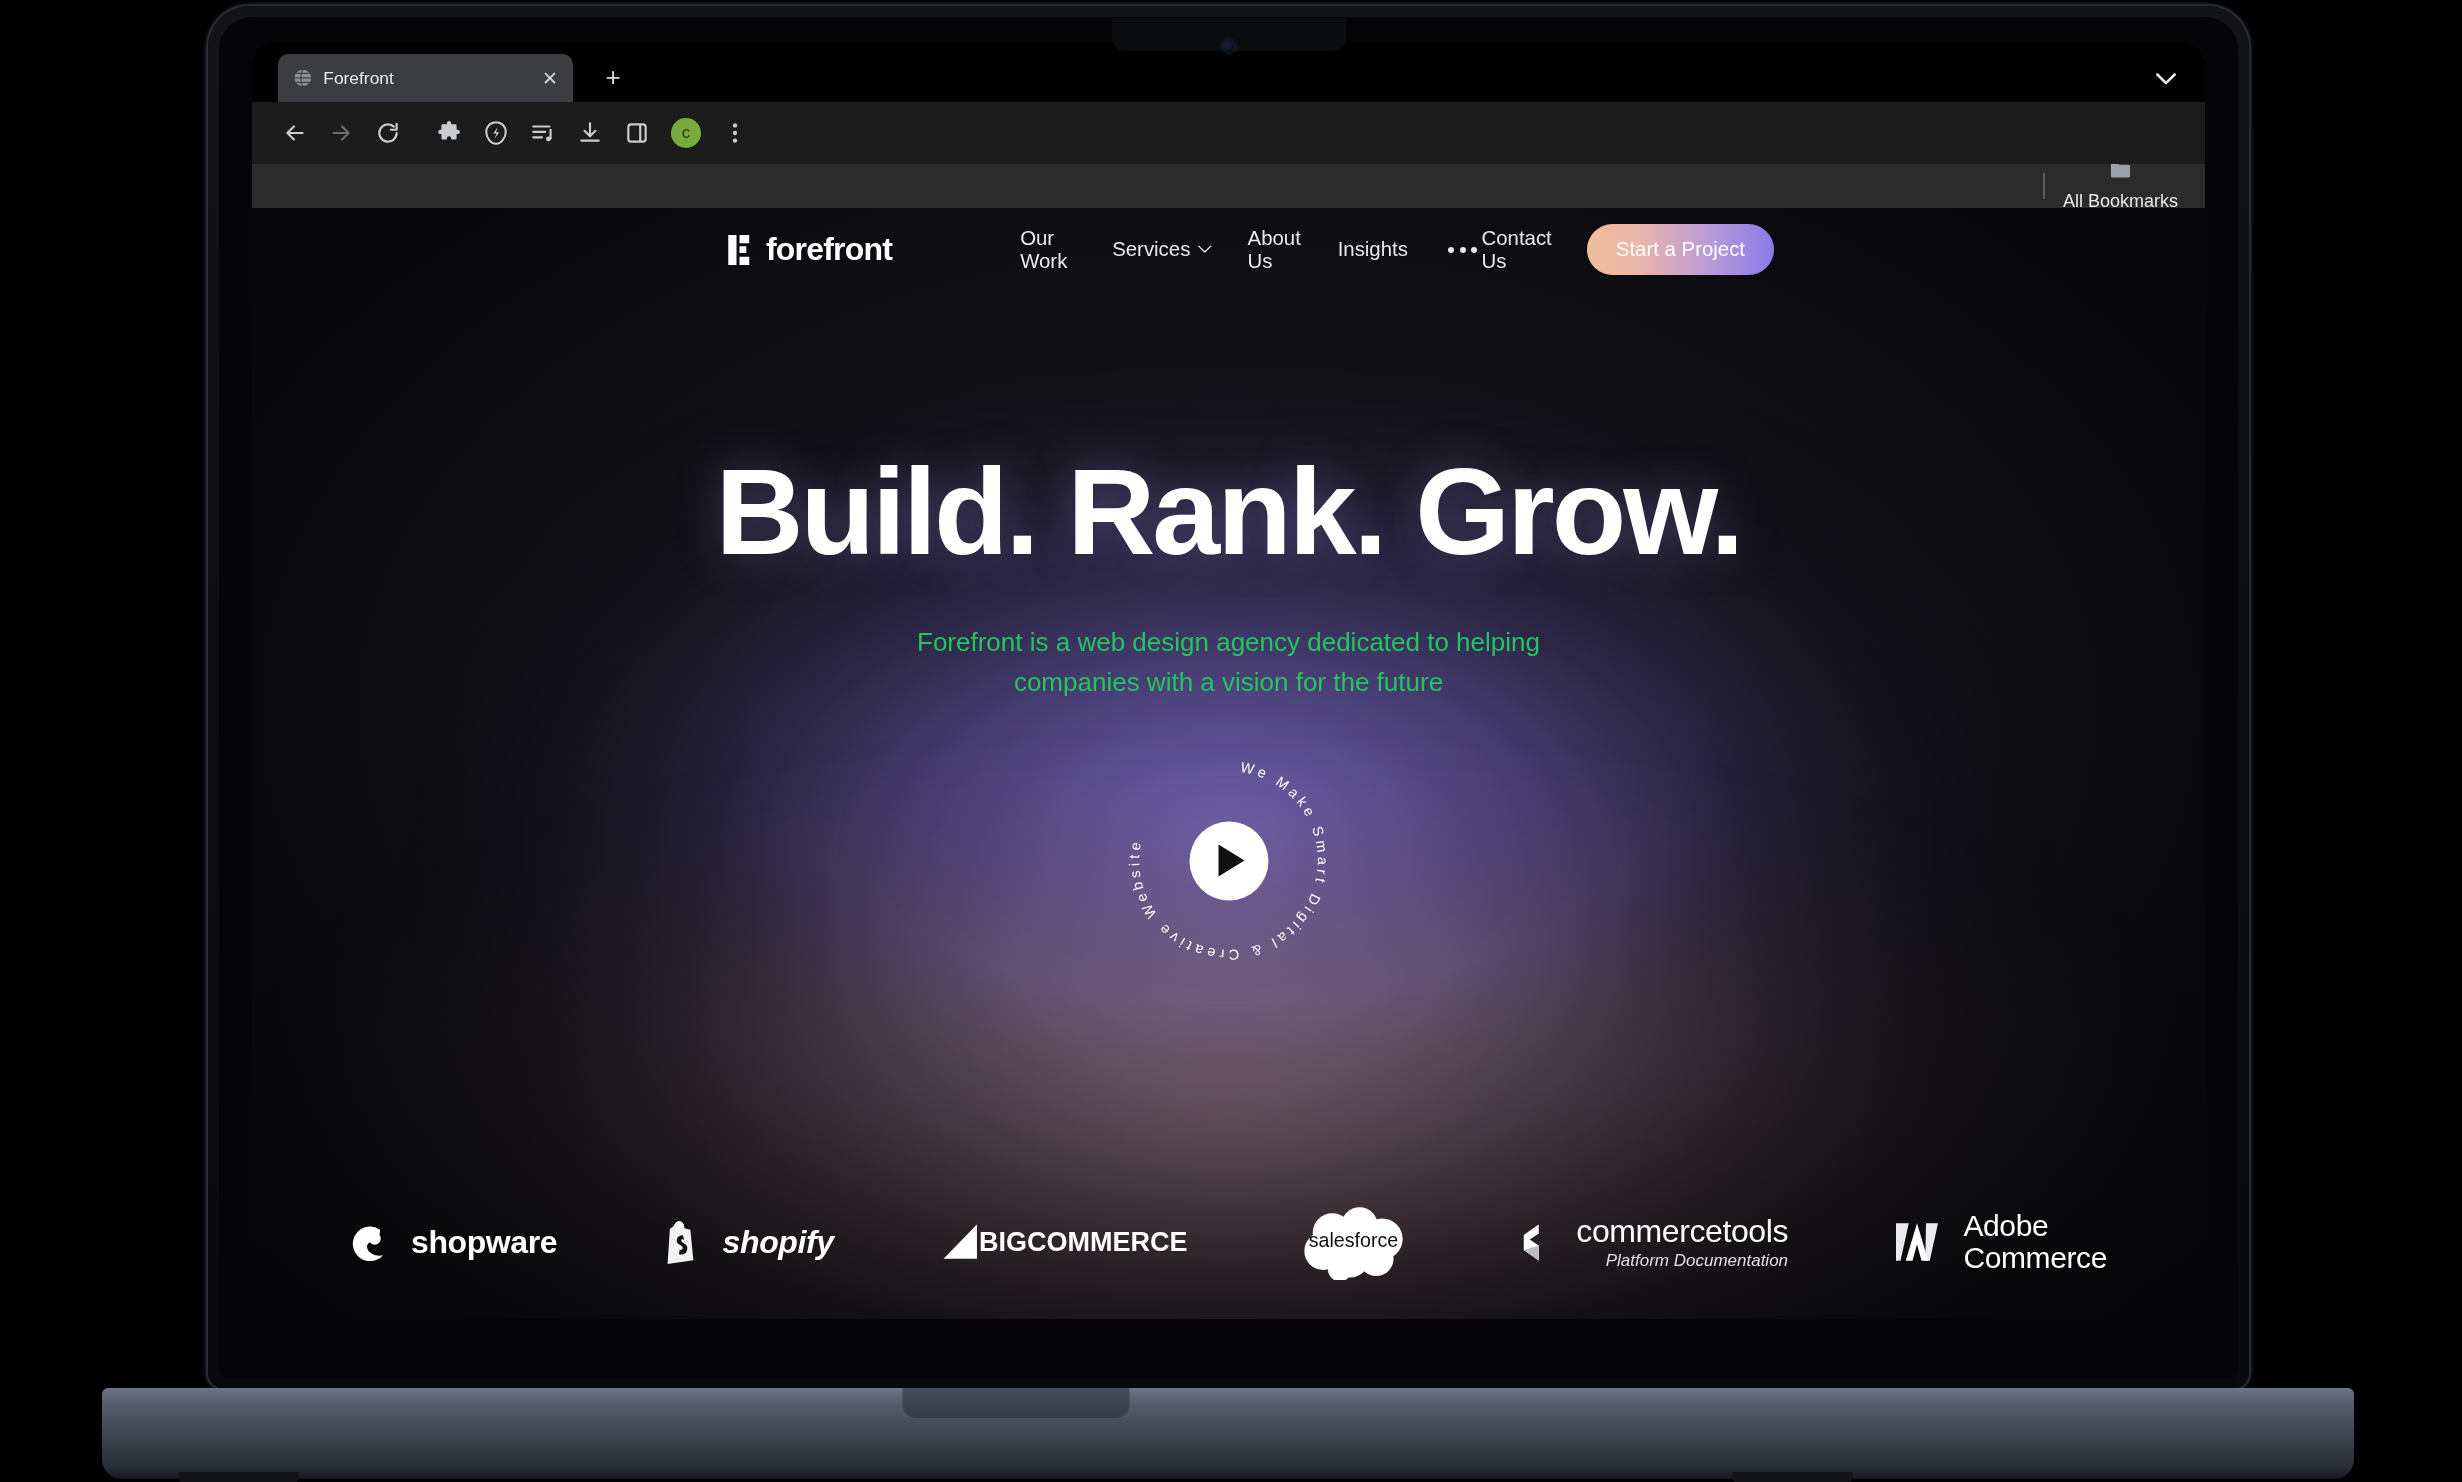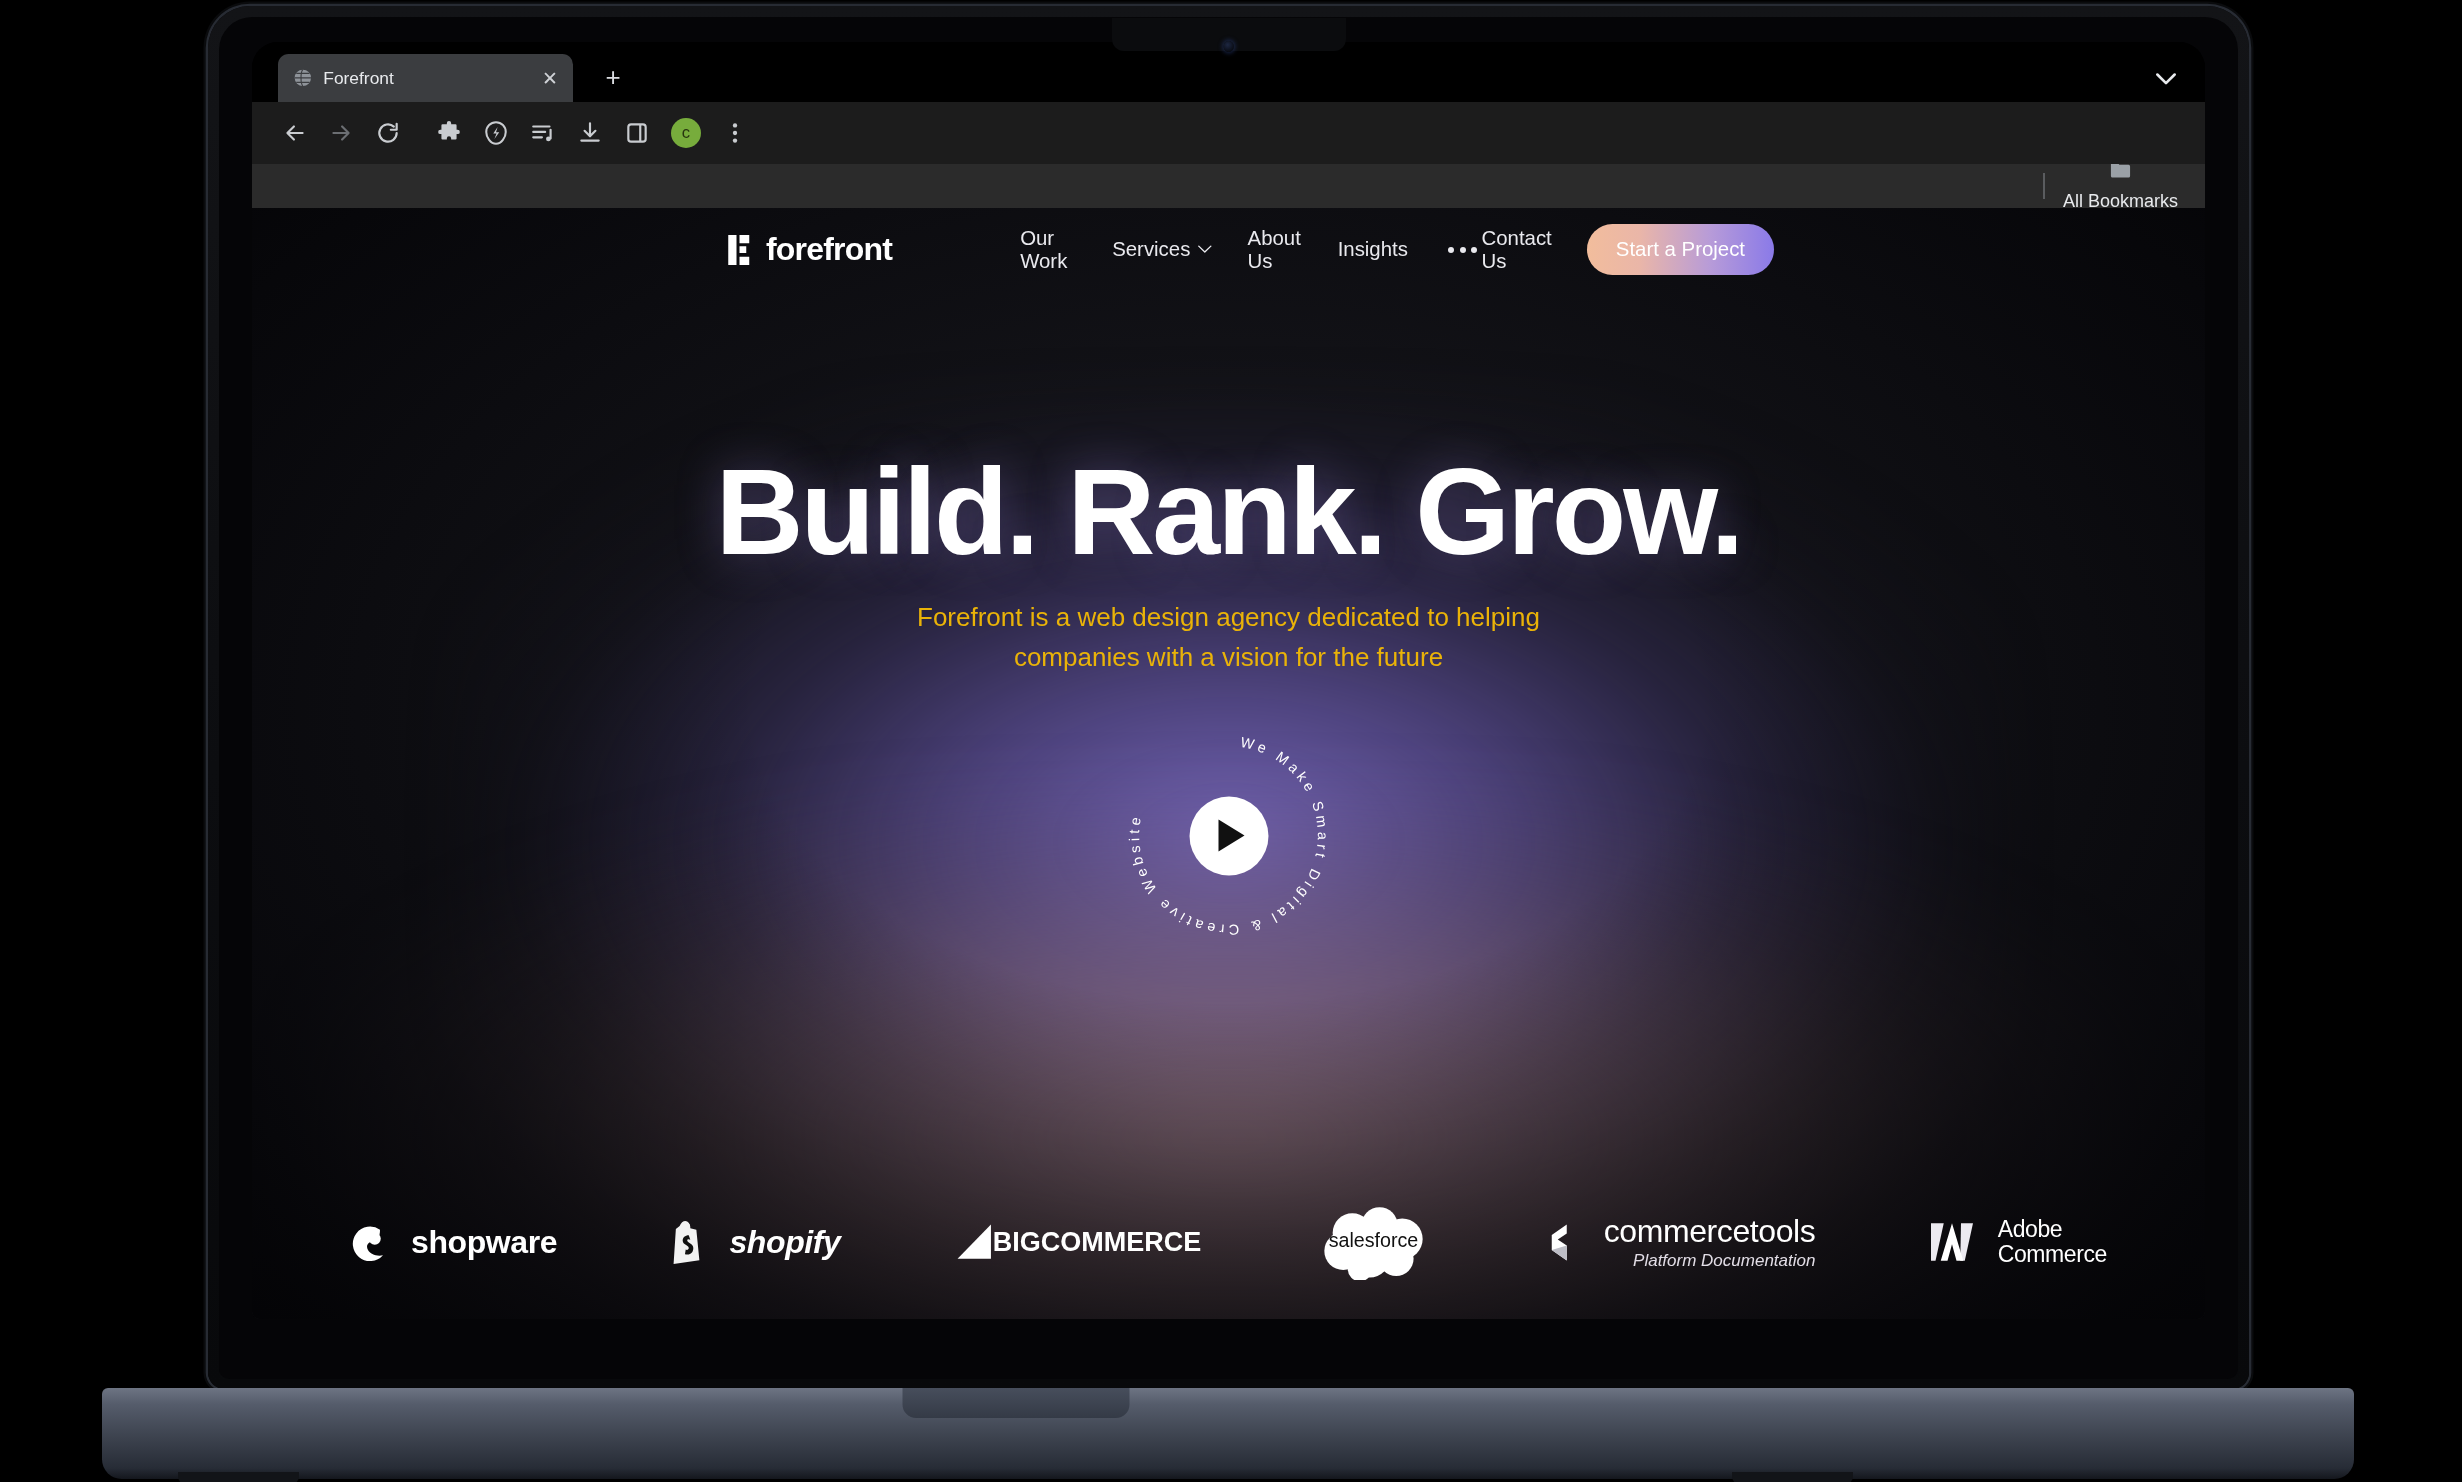--- a/index.html
+++ b/index.html
@@ -167,21 +167,21 @@
   }
 
   
   .hero{ position:relative; z-index:5; text-align:center; padding-top:136px; }
   .headline{
     color:#fff; font-size:122px; font-weight:700; letter-spacing:-3px; line-height:1;
     text-shadow:0 0 45px rgba(160,140,230,.35);
     margin-top:24px;
   }
   .sub{
-    margin-top:25px; color:#eab308; font-size:26px; line-height:1.52;
+    margin-top:50px; color:#22c55e; font-size:26px; line-height:1.52;
   }
 
   
   .play-wrap{
     position:relative; z-index:5; width:227px; height:227px;
     margin:45px auto 0;
   }
   .ring-text{ position:absolute; inset:0; animation:spin 22s linear infinite; }
   @keyframes spin { to { transform:rotate(360deg); } }
   .play-btn{
@@ -406,21 +406,21 @@
               <span style="color:#e2dde6;font-size:17px;font-style:italic;margin-top:1.5px;align-self:flex-end">Platform Documentation</span>
             </div>
           </div>
 
           <div class="brand">
             <svg width="48" height="44" viewBox="0 0 64 58">
               <path d="M4 4h17L10 54H4z" fill="#eceaf0"></path>
               <path d="M44 4h16L49 54h-6z" fill="#eceaf0"></path>
               <path d="M32 4l15 50h-9l-6-22-6 22h-9z" fill="#fff"></path>
             </svg>
-            <span class="brand-word" style="font-size:23px;line-height:1.08;font-weight:400">Adobe<br>Commerce</span>
+            <span class="brand-word" style="font-size:30px;line-height:1.08;font-weight:400">Adobe<br>Commerce</span>
           </div>
         </div>
 
       </div>
     </div>
   </div>
 
   <div class="base"></div>
   <div class="base-notch"></div>
   <div class="base-foot" style="left:-30px"></div>

